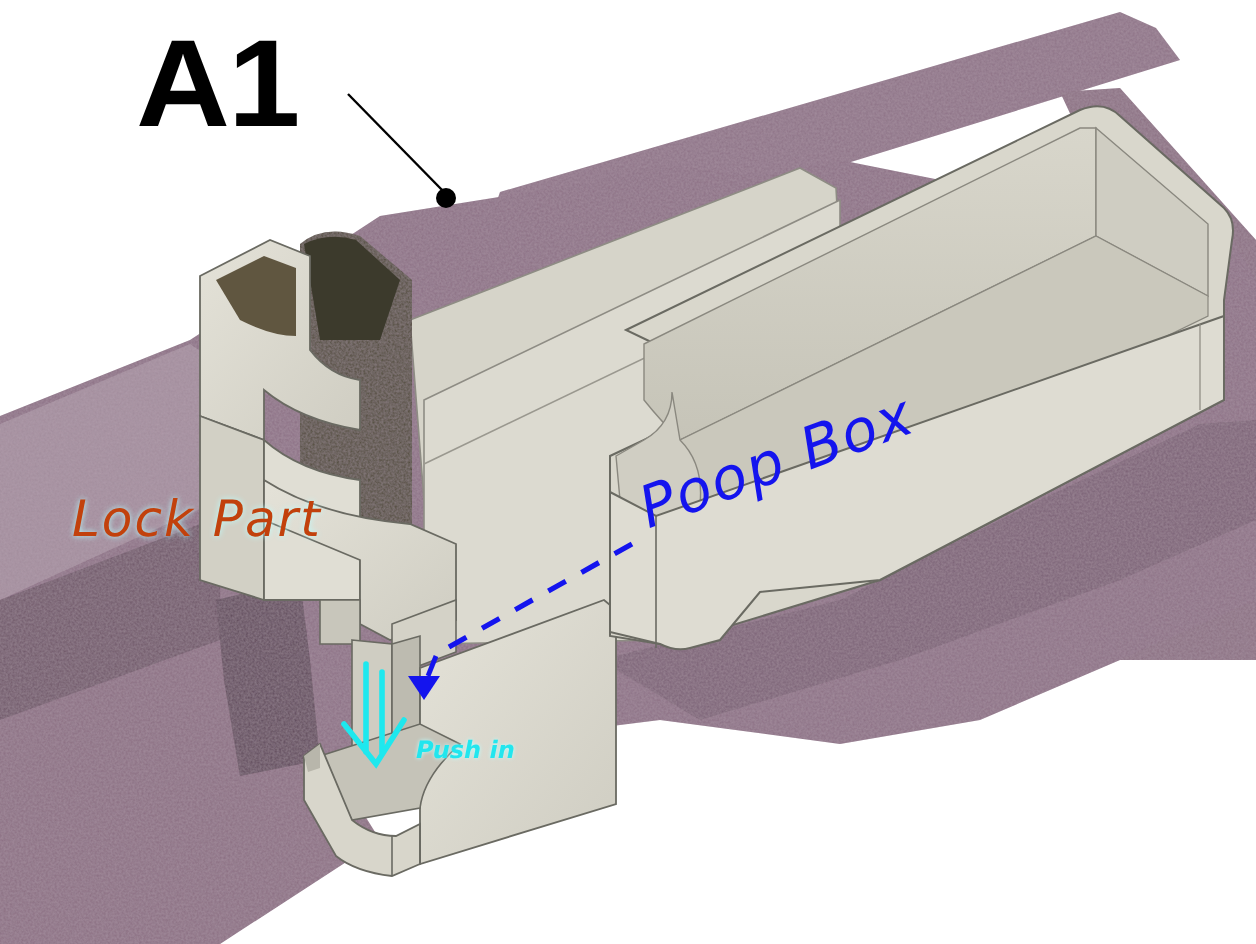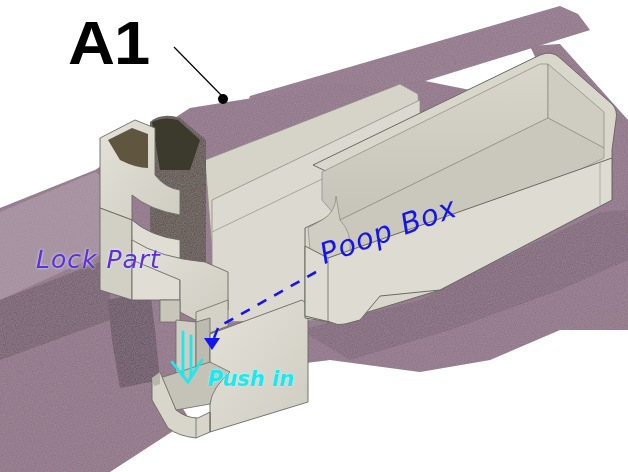--- a/index.html
+++ b/index.html
@@ -4,27 +4,27 @@
 <style>
   html, body { margin: 0; padding: 0; background: #ffffff; }
   body { width: 628px; height: 472px; position: relative; overflow: hidden;
          font-family: "DejaVu Sans", sans-serif; }
   #scene { position: absolute; left: 0; top: 0; width: 628px; height: 472px; }
   .label { position: absolute; white-space: nowrap; line-height: 1; }
   .title-label { left: 68px; top: 12px; font-family: "Liberation Sans", sans-serif;
                  font-weight: 900; font-size: 62px; color: #000000; letter-spacing: -1px;
                  transform: scaleX(1.05); transform-origin: left top; }
   .lock-label { left: 36px; top: 247px; font-family: "DejaVu Sans", sans-serif;
-                font-style: italic; font-size: 25px; color: #6d28d9;
+                font-style: italic; font-size: 25px; color: #c2410c;
                 text-shadow: 0 0 3px #bff; letter-spacing: 1px; }
   .poop-label { left: 326px; top: 240px; font-family: "DejaVu Sans", sans-serif;
                 font-style: italic; font-size: 29px; color: #1414ee; letter-spacing: 1px;
                 transform: rotate(-20deg); transform-origin: left bottom; }
   .push-label { left: 208px; top: 369px; font-family: "DejaVu Sans", sans-serif;
-                font-style: italic; font-size: 21px; color: #22e6ee;
+                font-style: italic; font-size: 12px; color: #22e6ee;
                 text-shadow: 0 0 2px #bff; font-weight: bold; }
 </style>
 </head>
 <body>
 
 <svg id="scene" viewBox="0 0 628 472" xmlns="http://www.w3.org/2000/svg">
   <defs>
     <filter id="felt" x="0" y="0" width="100%" height="100%">
       <feTurbulence type="fractalNoise" baseFrequency="0.9" numOctaves="2" seed="3" result="n"></feTurbulence>
       <feColorMatrix type="matrix" in="n" values="0 0 0 0 0.55  0 0 0 0 0.45  0 0 0 0 0.52  0 0 0 0.35 0" result="c"></feColorMatrix>

